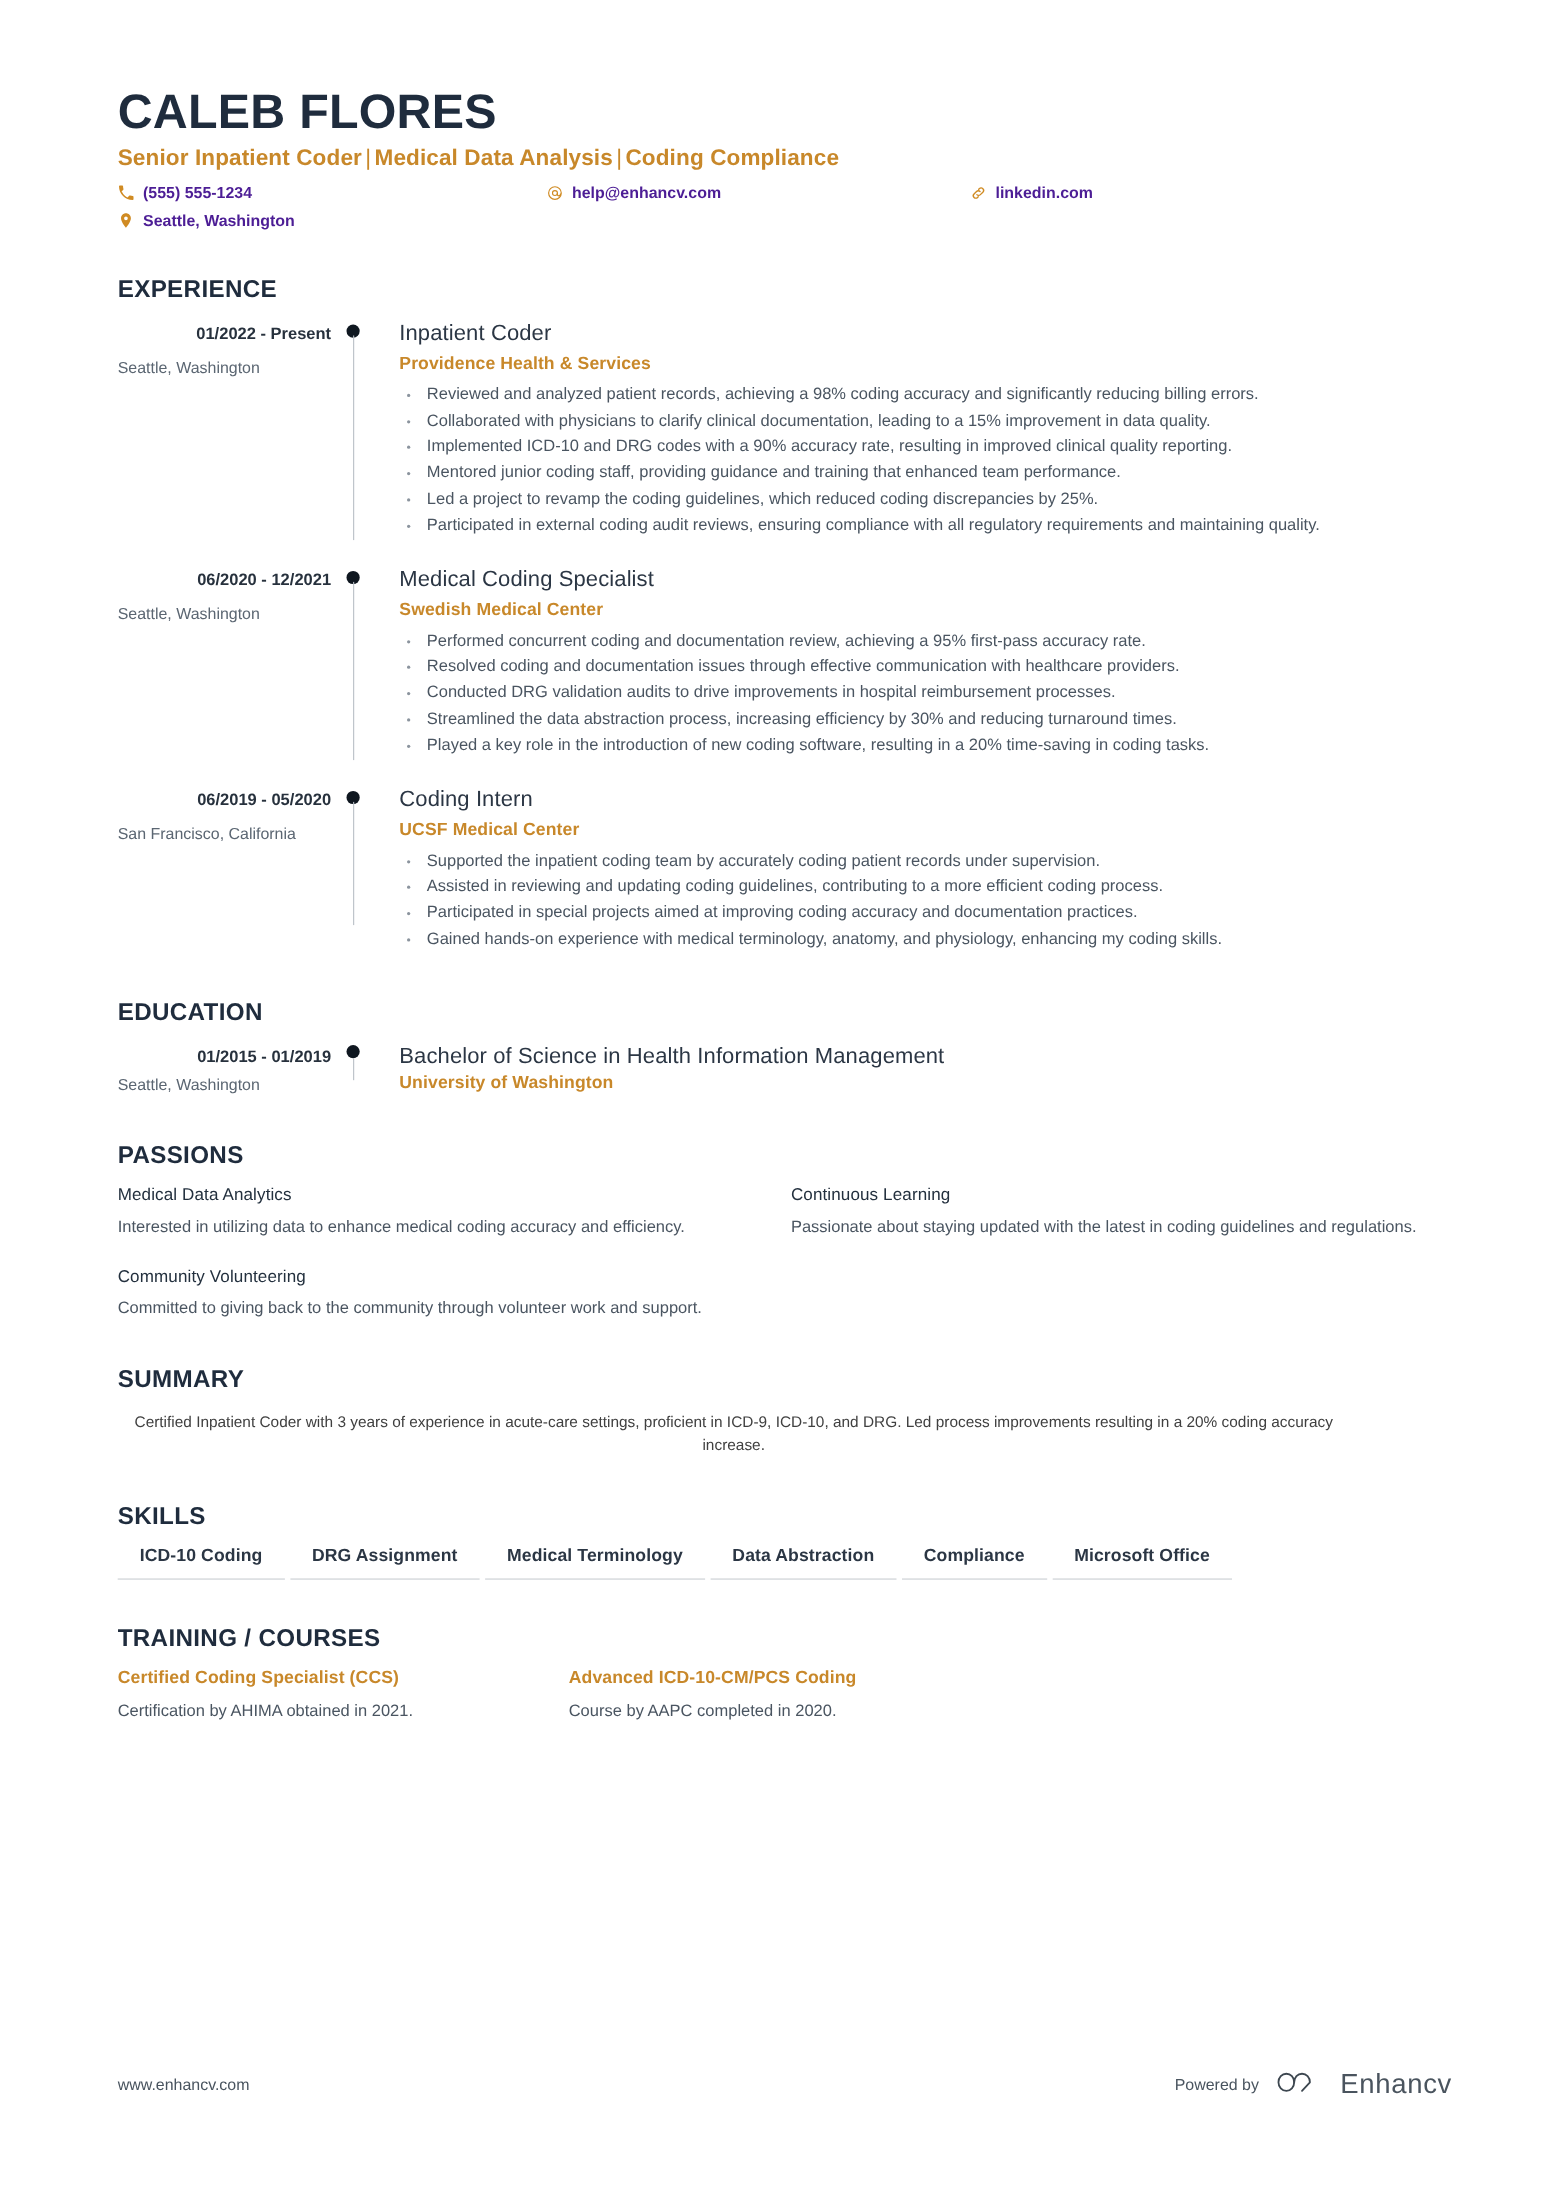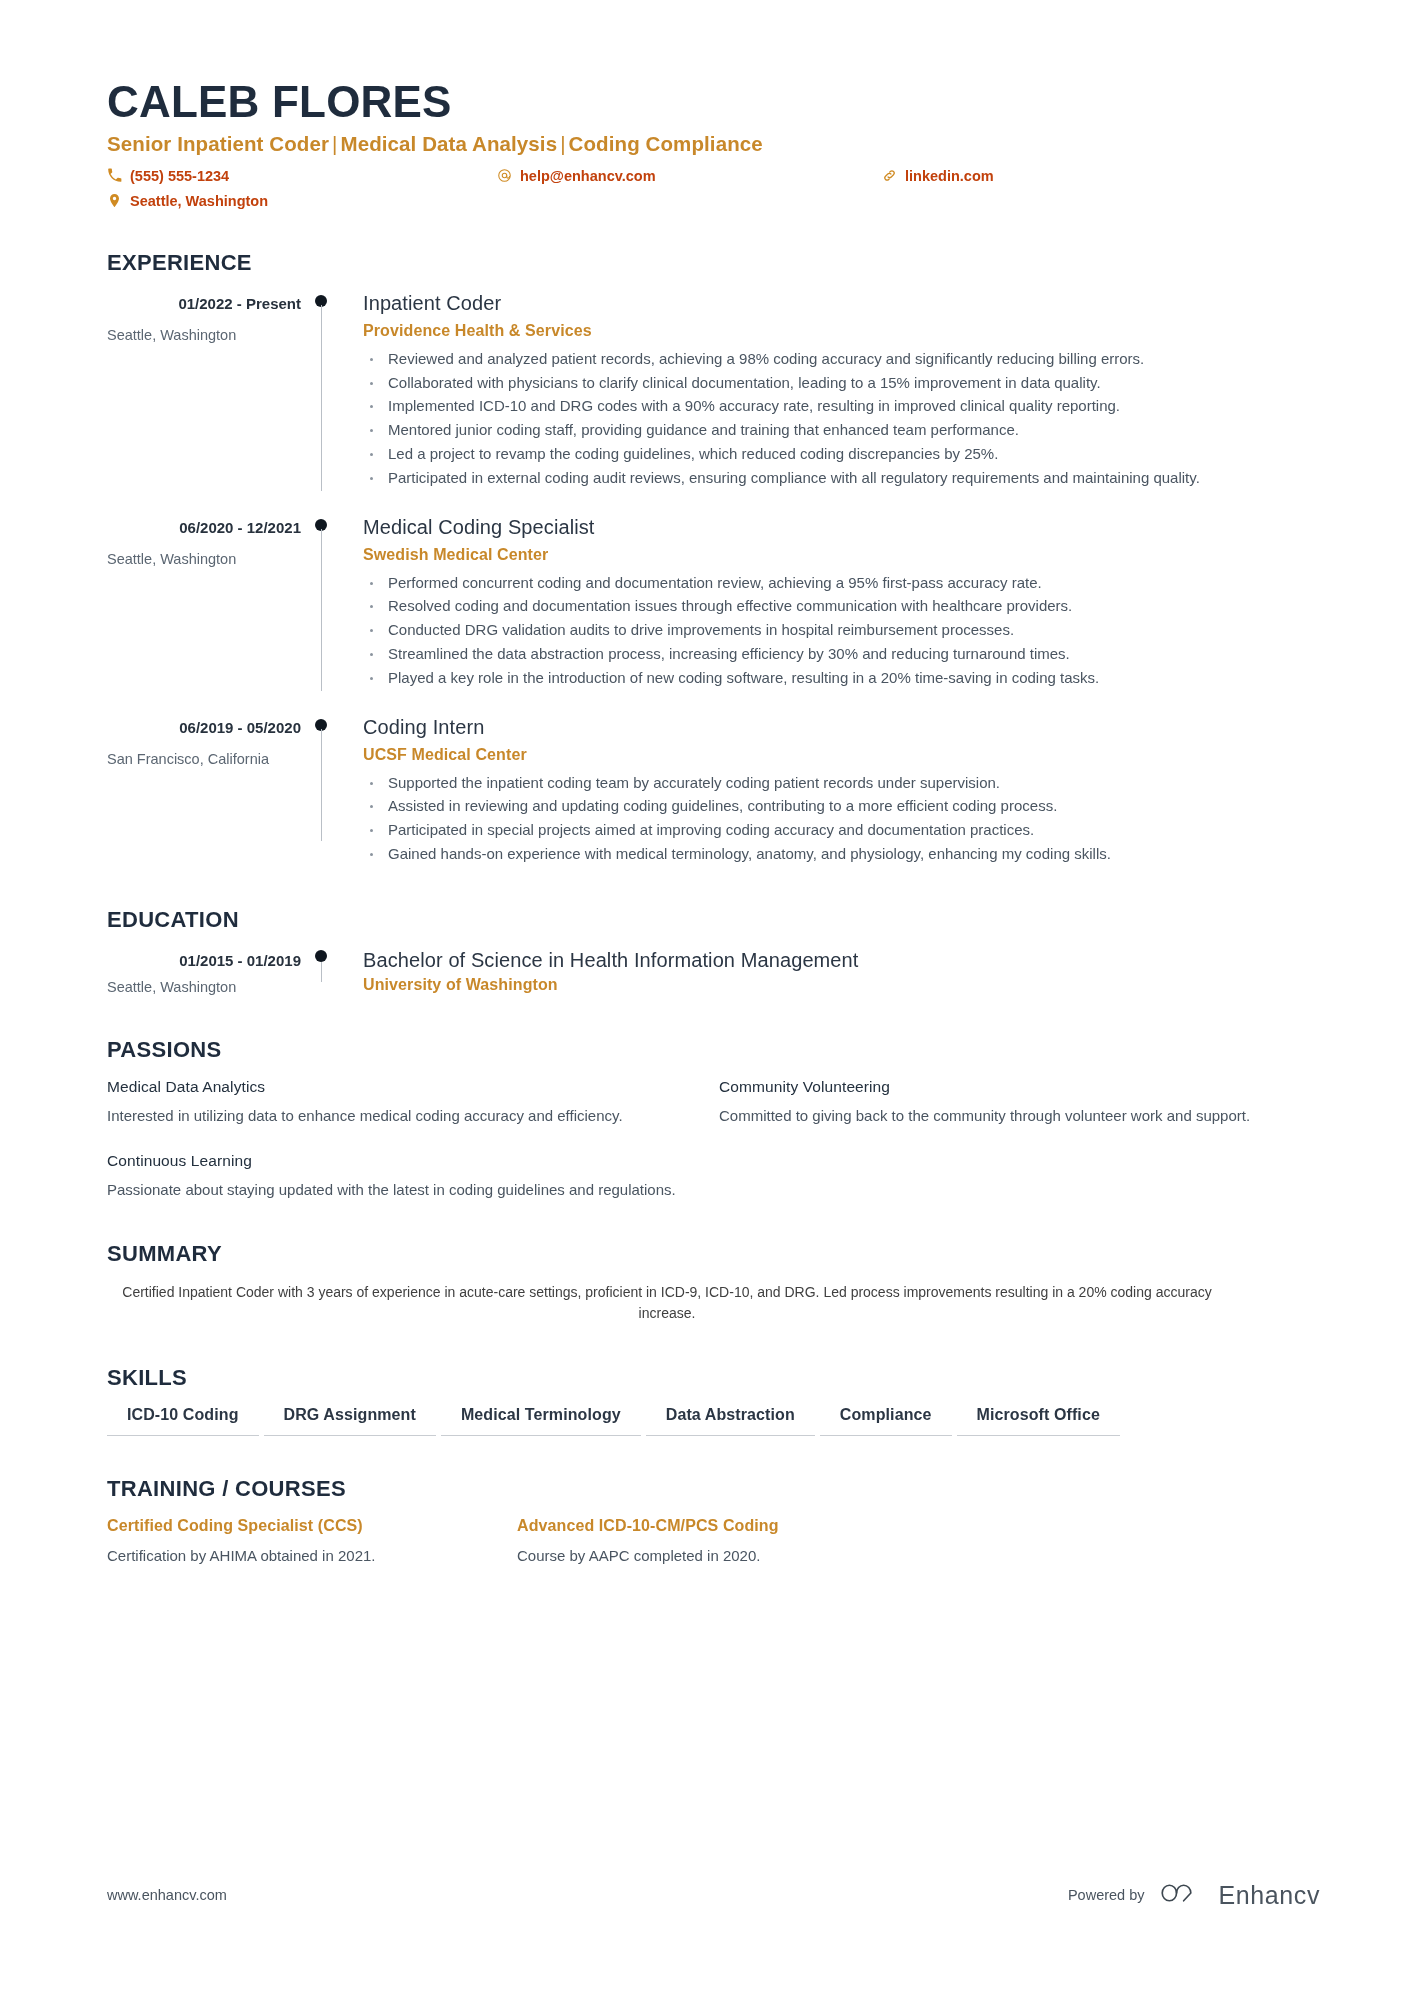--- a/index.html
+++ b/index.html
@@ -41,21 +41,21 @@
     color: #c8882a;
     font-weight: 400;
     padding: 0 3px;
   }
   .contact-grid {
     display: grid;
     grid-template-columns: 390px 385px auto;
     row-gap: 7px;
     font-size: 14.5px;
     font-weight: bold;
-    color: #c2410c;
+    color: #4c1d95;
   }
   .contact-item {
     display: flex;
     align-items: center;
     gap: 8px;
     line-height: 1.25;
   }
   .ic {
     width: 15px;
     height: 15px;
@@ -412,26 +412,26 @@
   </div>
 
   <div class="section">
     <div class="section-title">PASSIONS</div>
     <div class="two-col">
       <div>
         <div class="passion-title">Medical Data Analytics</div>
         <div class="passion-desc">Interested in utilizing data to enhance medical coding accuracy and efficiency.</div>
       </div>
       <div>
+        <div class="passion-title">Continuous Learning</div>
+        <div class="passion-desc">Passionate about staying updated with the latest in coding guidelines and regulations.</div>
+      </div>
+      <div>
         <div class="passion-title">Community Volunteering</div>
         <div class="passion-desc">Committed to giving back to the community through volunteer work and support.</div>
-      </div>
-      <div>
-        <div class="passion-title">Continuous Learning</div>
-        <div class="passion-desc">Passionate about staying updated with the latest in coding guidelines and regulations.</div>
       </div>
       <div></div>
     </div>
   </div>
 
   <div class="section">
     <div class="section-title">SUMMARY</div>
     <div class="summary-text">Certified Inpatient Coder with 3 years of experience in acute-care settings, proficient in ICD-9, ICD-10, and DRG. Led process improvements resulting in a 20% coding accuracy increase.</div>
   </div>
 

